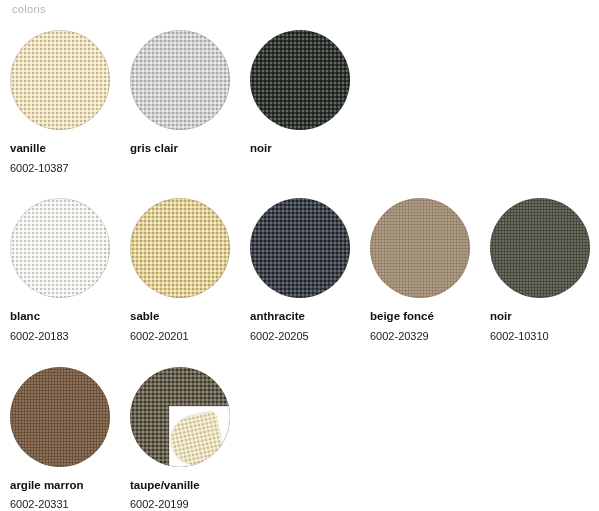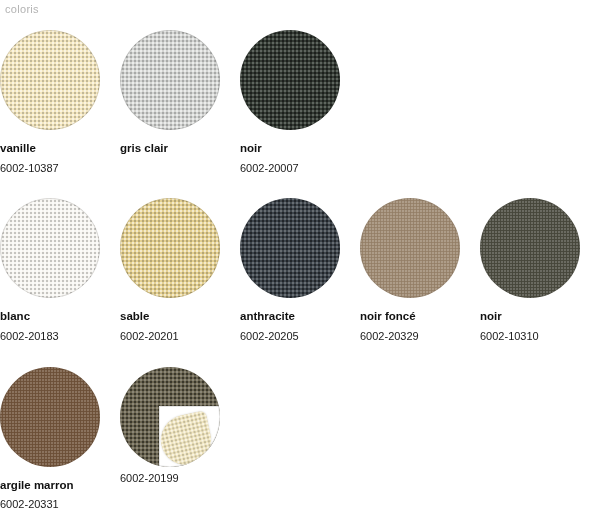--- a/index.html
+++ b/index.html
@@ -11,21 +11,21 @@
   body {
     width: 599px;
     height: 511px;
     overflow: hidden;
     font-family: "Liberation Sans", sans-serif;
     color: #1a1a1a;
     position: relative;
   }
   #page-title {
     position: absolute;
-    left: 5px;
+    left: 12px;
     top: 3px;
     font-size: 11px;
     color: #b3b3b3;
     letter-spacing: 0.3px;
     font-weight: normal;
     margin: 0;
   }
   #swatch-grid {
     position: absolute;
     left: 0;
@@ -34,20 +34,21 @@
   }
   .swatch-row {
     display: flex;
     flex-direction: row;
     margin-bottom: 23px;
   }
   .swatch-cell {
     width: 120px;
     flex: 0 0 120px;
     box-sizing: border-box;
+    padding-left: 10px;
   }
   .swatch-disc-wrap {
     position: relative;
     width: 100px;
     height: 100px;
   }
   .swatch-disc {
     position: absolute;
     left: 0;
     top: 0;
@@ -179,21 +180,20 @@
         <div class="swatch-name">gris clair</div>
       </div>
       <div class="swatch-cell">
         <div class="swatch-disc-wrap">
           <div class="swatch-disc" style="background: rgb(51, 58, 51);">
             <div class="swatch-texture tex-weave-dark"></div>
           </div>
           <div class="disc-edge"></div>
         </div>
         <div class="swatch-name">noir</div>
-        <div class="swatch-code">6002-20007</div>
       </div>
     </div>
     <div class="swatch-row">
       <div class="swatch-cell">
         <div class="swatch-disc-wrap">
           <div class="swatch-disc" style="background: rgb(247, 245, 241);">
             <div class="swatch-texture tex-weave"></div>
           </div>
           <div class="disc-edge disc-edge-light"></div>
         </div>
@@ -220,21 +220,21 @@
         <div class="swatch-name">anthracite</div>
         <div class="swatch-code">6002-20205</div>
       </div>
       <div class="swatch-cell">
         <div class="swatch-disc-wrap">
           <div class="swatch-disc" style="background: rgb(161, 139, 114);">
             <div class="swatch-texture tex-fine"></div>
           </div>
           <div class="disc-edge"></div>
         </div>
-        <div class="swatch-name">noir foncé</div>
+        <div class="swatch-name">beige foncé</div>
         <div class="swatch-code">6002-20329</div>
       </div>
       <div class="swatch-cell">
         <div class="swatch-disc-wrap">
           <div class="swatch-disc" style="background: rgb(77, 77, 65);">
             <div class="swatch-texture tex-fine"></div>
           </div>
           <div class="disc-edge"></div>
         </div>
         <div class="swatch-name">noir</div>
@@ -258,16 +258,17 @@
             <div class="swatch-texture tex-weave-dark"></div>
             <div class="peel-clip">
               <div class="peel-white"></div>
               <div class="peel-under" style="background: rgb(239, 228, 189);">
                 <div class="peel-under-tex"></div>
               </div>
             </div>
           </div>
           <div class="disc-edge"></div>
         </div>
+        <div class="swatch-name">taupe/vanille</div>
         <div class="swatch-code">6002-20199</div>
       </div>
     </div>
   </div>
 
 </body></html>

